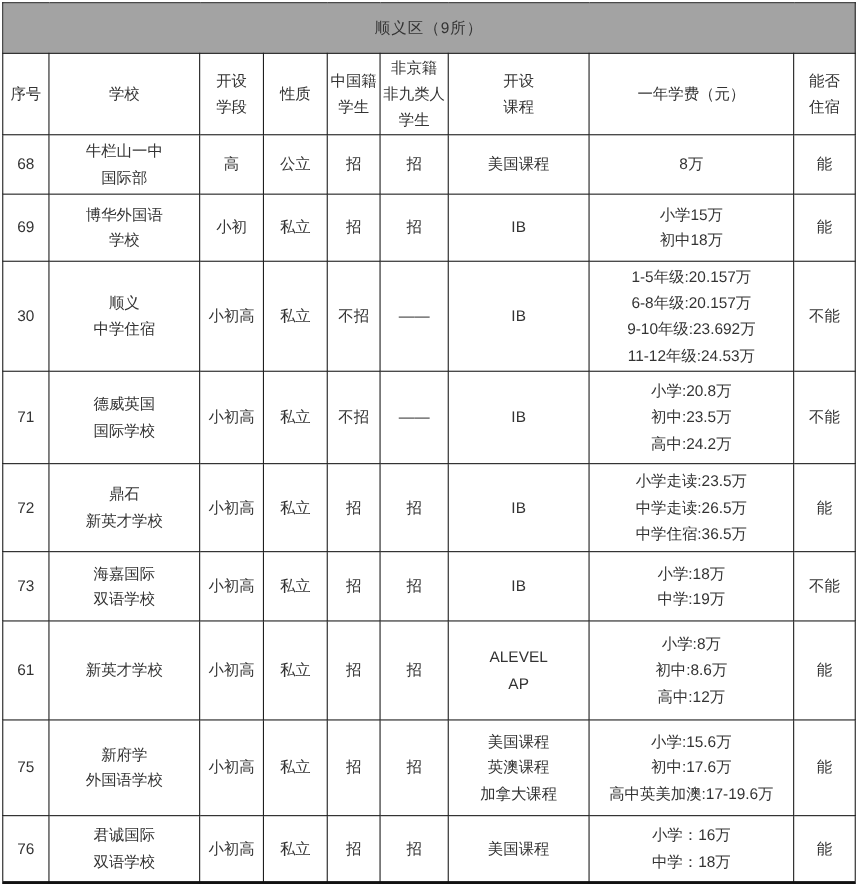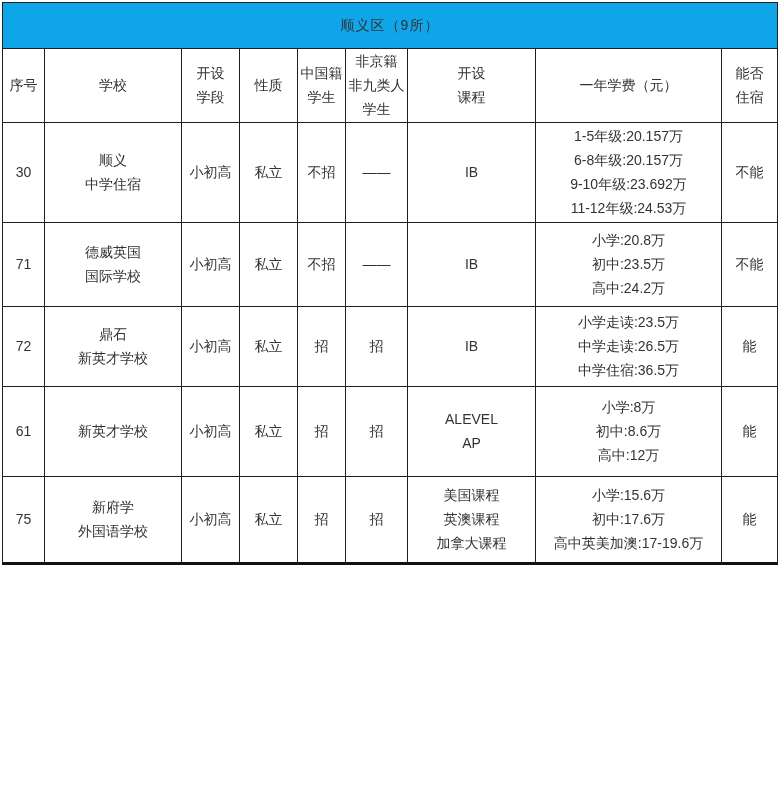--- a/index.html
+++ b/index.html
@@ -29,21 +29,21 @@
     font-size: 14px;
     font-weight: normal;
     color: #333333;
     line-height: 1.7;
     white-space: pre-line;
     padding: 1px 2px;
     box-sizing: border-box;
     overflow: hidden;
   }
   td.title-cell {
-    background: #0ea5e9;
+    background: #a3a3a3;
     font-size: 18px;
     font-weight: bold;
     color: #0a0a0a;
     line-height: 1.2;
     letter-spacing: 1px;
   }
   tr.title-row   { height: 46px; }
   tr.header-row  { height: 70px; }
   tr.r-68 { height: 54px; }
   tr.r-69 { height: 61px; }
@@ -85,20 +85,45 @@
 学生</th>
         <th>非京籍
 非九类人
 学生</th>
         <th>开设
 课程</th>
         <th>一年学费（元）</th>
         <th>能否
 住宿</th>
       </tr>
+      <tr class="r-68">
+        <td>68</td>
+        <td>牛栏山一中
+国际部</td>
+        <td>高</td>
+        <td>公立</td>
+        <td>招</td>
+        <td>招</td>
+        <td>美国课程</td>
+        <td>8万</td>
+        <td>能</td>
+      </tr>
+      <tr class="r-69">
+        <td>69</td>
+        <td>博华外国语
+学校</td>
+        <td>小初</td>
+        <td>私立</td>
+        <td>招</td>
+        <td>招</td>
+        <td>IB</td>
+        <td>小学15万
+初中18万</td>
+        <td>能</td>
+      </tr>
       <tr class="r-70">
         <td>30</td>
         <td>顺义
 中学住宿</td>
         <td>小初高</td>
         <td>私立</td>
         <td>不招</td>
         <td>——</td>
         <td>IB</td>
         <td>1-5年级:20.157万
@@ -127,20 +152,33 @@
 新英才学校</td>
         <td>小初高</td>
         <td>私立</td>
         <td>招</td>
         <td>招</td>
         <td>IB</td>
         <td>小学走读:23.5万
 中学走读:26.5万
 中学住宿:36.5万</td>
         <td>能</td>
+      </tr>
+      <tr class="r-73">
+        <td>73</td>
+        <td>海嘉国际
+双语学校</td>
+        <td>小初高</td>
+        <td>私立</td>
+        <td>招</td>
+        <td>招</td>
+        <td>IB</td>
+        <td>小学:18万
+中学:19万</td>
+        <td>不能</td>
       </tr>
       <tr class="r-74">
         <td>61</td>
         <td>新英才学校</td>
         <td>小初高</td>
         <td>私立</td>
         <td>招</td>
         <td>招</td>
         <td>ALEVEL
 AP</td>
@@ -158,15 +196,28 @@
         <td>招</td>
         <td>招</td>
         <td>美国课程
 英澳课程
 加拿大课程</td>
         <td>小学:15.6万
 初中:17.6万
 高中英美加澳:17-19.6万</td>
         <td>能</td>
       </tr>
+      <tr class="r-76">
+        <td>76</td>
+        <td>君诚国际
+双语学校</td>
+        <td>小初高</td>
+        <td>私立</td>
+        <td>招</td>
+        <td>招</td>
+        <td>美国课程</td>
+        <td>小学：16万
+中学：18万</td>
+        <td>能</td>
+      </tr>
     </tbody>
   </table>
 </div>
 
 </body></html>

